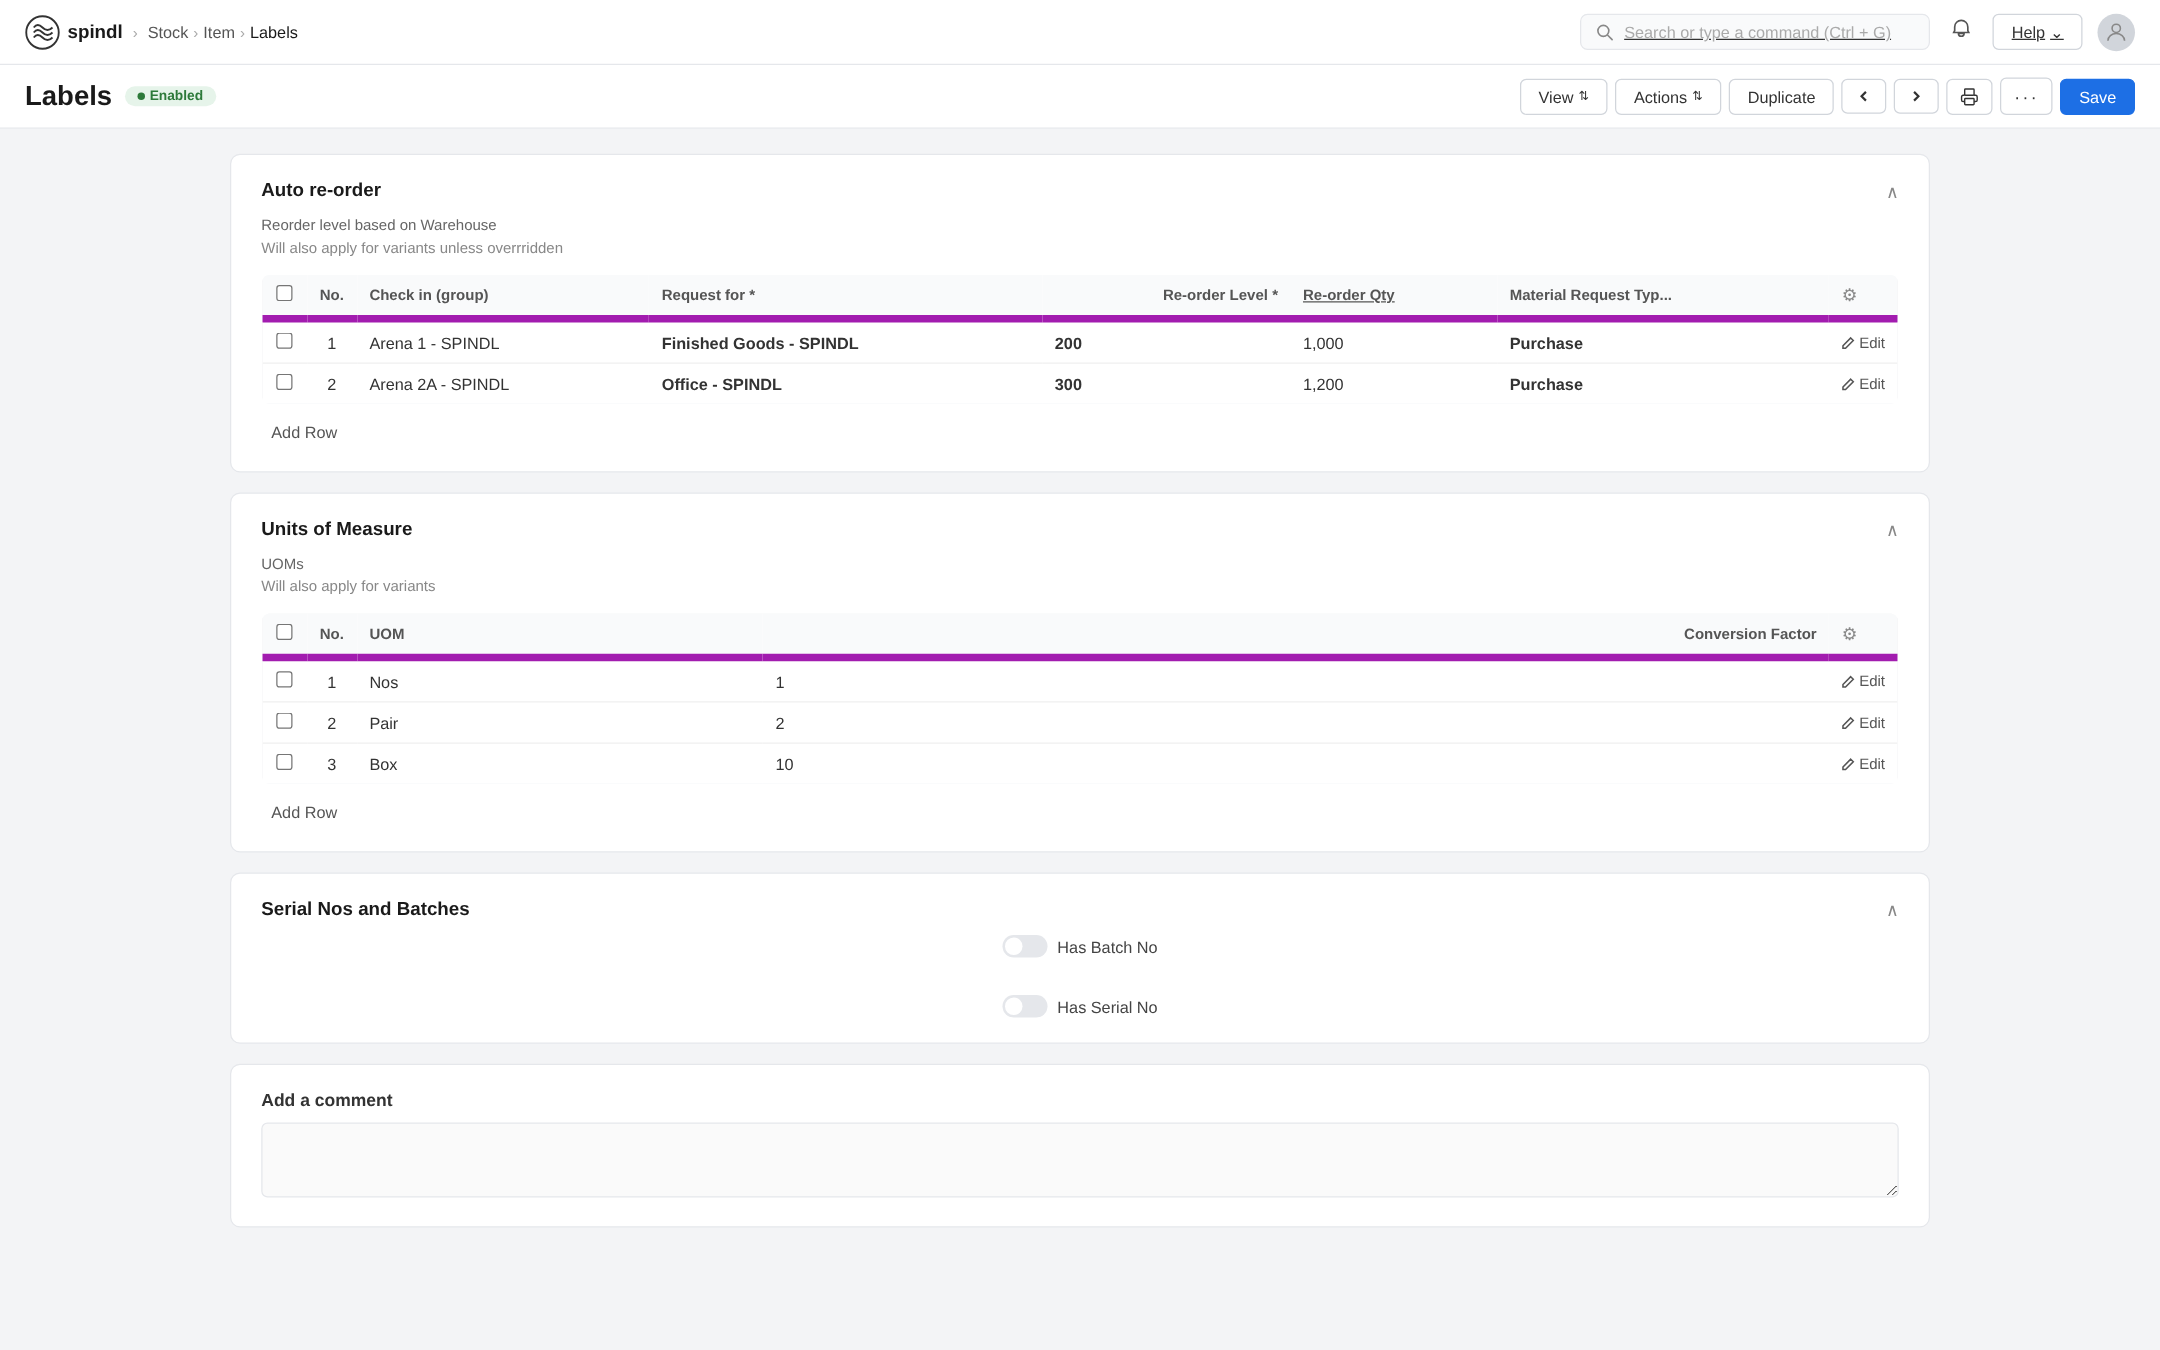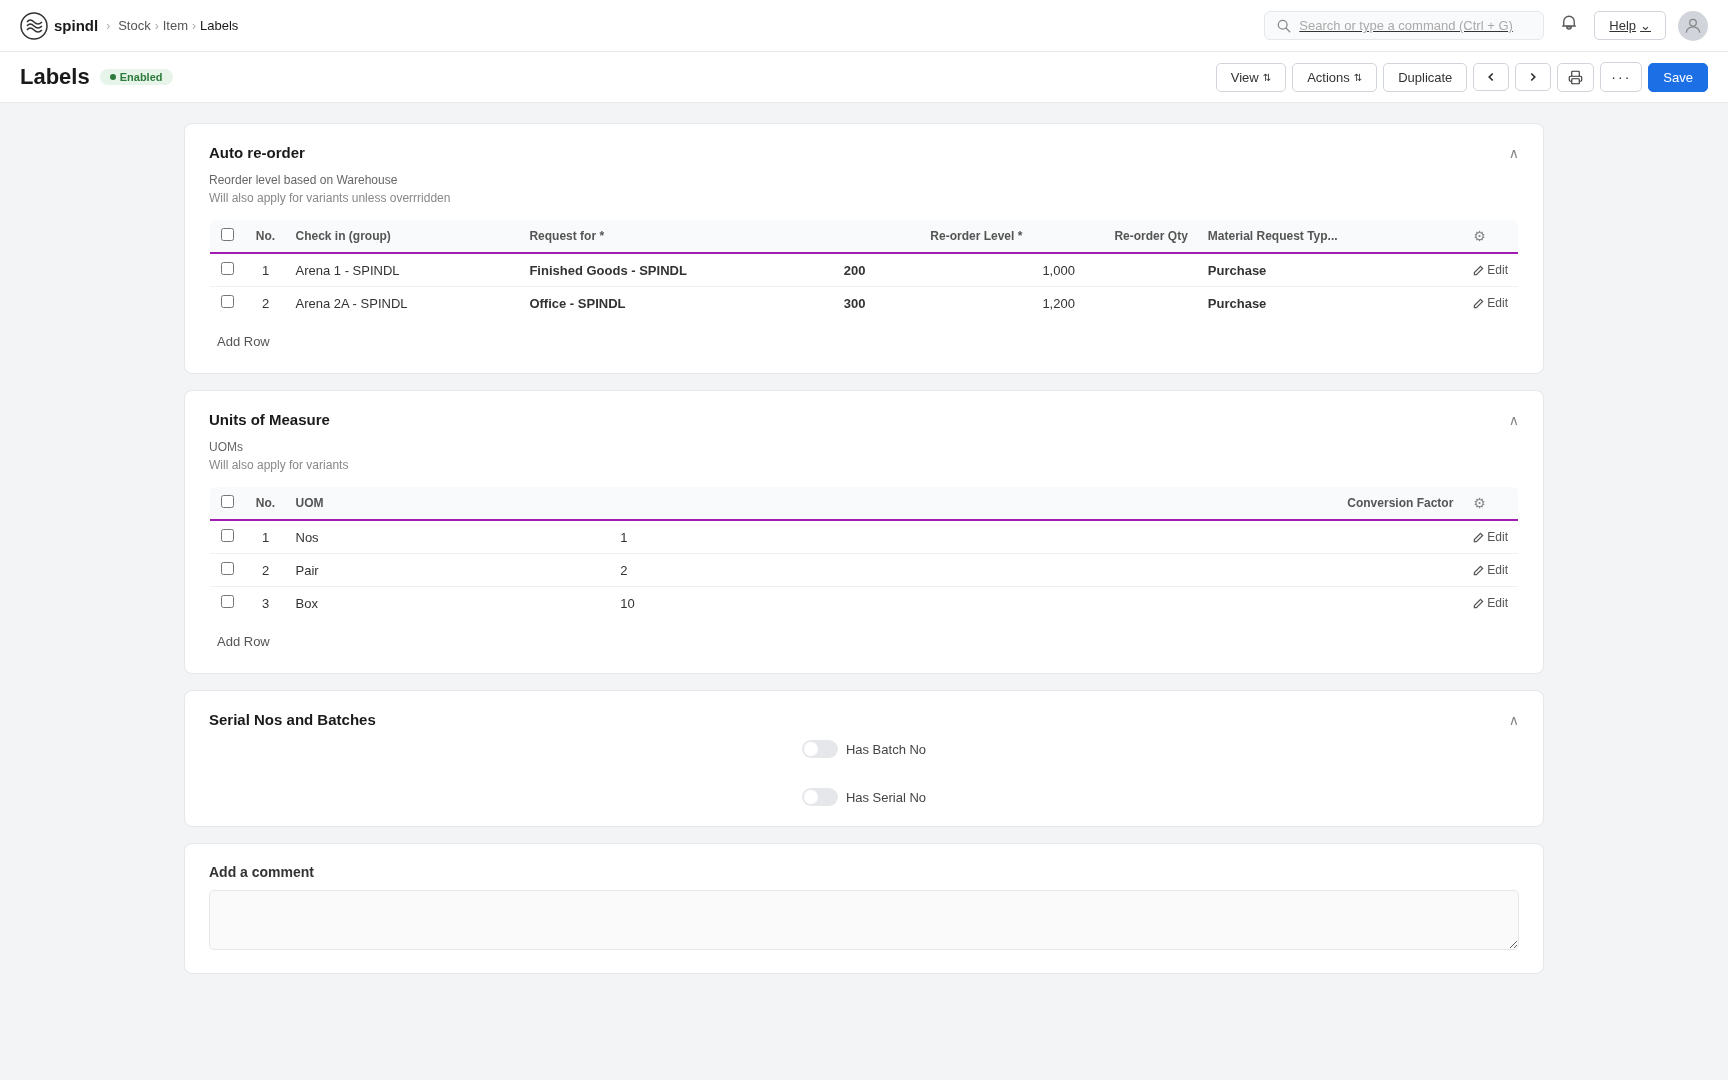--- a/index.html
+++ b/index.html
@@ -66,21 +66,21 @@
     }
     .section-title { font-size: 15px; font-weight: 600; color: #1a1a1a; }
     .collapse-icon { color: #888; font-size: 14px; }
 
     .section-subtitle { font-size: 12px; color: #666; margin-bottom: 4px; }
     .section-note { font-size: 12px; color: #888; margin-bottom: 14px; }
 
     
     .data-table { width: 100%; border-collapse: collapse; border: 1px solid #e5e7eb; border-radius: 6px; overflow: hidden; }
     .data-table th {
-      background: #f9fafb; border-bottom: 2px solid #a21caf;
+      background: #f9fafb; border-bottom: 6px solid #a21caf;
       padding: 8px 10px; font-size: 12px; font-weight: 600; color: #555;
       text-align: left;
     }
     .data-table td {
       padding: 8px 10px; border-bottom: 1px solid #f0f0f0;
       font-size: 13px; vertical-align: middle;
     }
     .data-table tr:last-child td { border-bottom: none; }
     .data-table th.num-col, .data-table td.num-col { width: 40px; text-align: center; }
     .data-table th.check-col, .data-table td.check-col { width: 36px; text-align: center; }
@@ -239,21 +239,21 @@
     <table class="data-table">
       <thead>
         <tr>
           <th class="check-col">
             <input type="checkbox" style="">
           </th>
           <th class="num-col">No.</th>
           <th>Check in (group)</th>
           <th>Request for *</th>
           <th style="text-align:right;">Re-order Level *</th>
-          <th style="text-align:right;">Re-order Qty</th>
+          <th style="text-align:left;text-decoration:underline;">Re-order Qty</th>
           <th>Material Request Typ...</th>
           <th class="table-settings-col">
             <button class="gear-btn">⚙</button>
           </th>
         </tr>
       </thead>
       <tbody id="auto-reorder-tbody">
             <tr>
     <td class="check-col">
       <input type="checkbox" style="">

